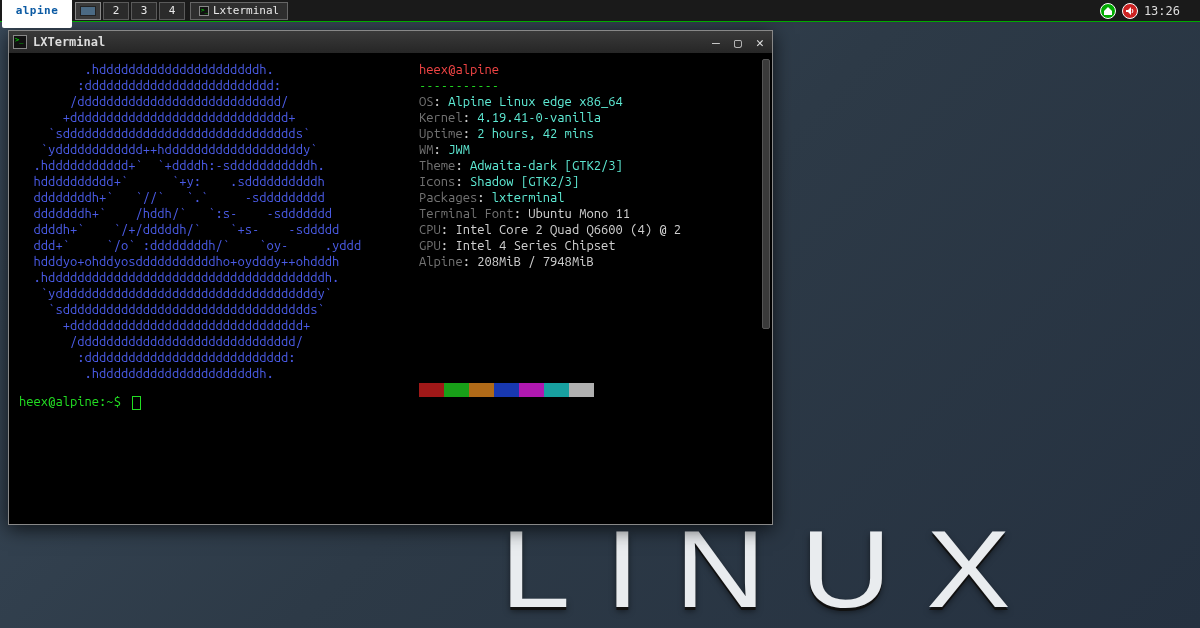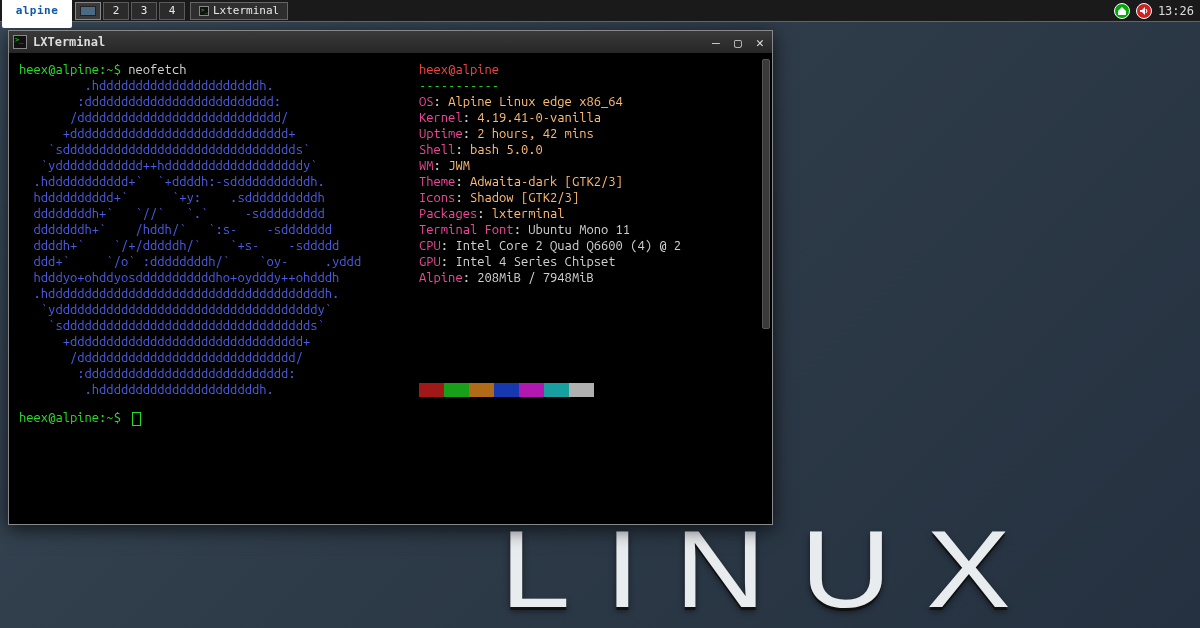--- a/index.html
+++ b/index.html
@@ -40,21 +40,21 @@
     border: 1px solid #666; background: #2e2e2e;
     display: inline-flex; align-items: center; gap: 4px;
     font-size: 11px; cursor: pointer;
   }
   .taskbar .task-item .term-ico {
     width: 10px; height: 10px; background: #111; border: 1px solid #888;
     position: relative;
   }
   .taskbar .task-item .term-ico::after { content: ">_"; color: #0f0; font-size: 6px; position: absolute; top: -1px; left: 1px; }
   .taskbar .spacer { flex: 1; }
-  .taskbar .tray { display: flex; align-items: center; gap: 6px; padding-right: 6px; }
+  .taskbar .tray { display: flex; align-items: center; gap: 6px; padding-right: 20px; }
   .taskbar .tray .ico {
     width: 16px; height: 16px;
     border-radius: 50%;
     display: inline-flex; align-items: center; justify-content: center;
     font-size: 10px;
   }
   .taskbar .tray .ico.home { background: #0a0; border: 1px solid #fff; }
   .taskbar .tray .ico.vol  { background: #c22; border: 1px solid #fff; color: #fff; }
   .taskbar .clock { font-size: 12px; color: #ddd; }
 
@@ -106,23 +106,23 @@
   .terminal .scroll-thumb {
     position: absolute; right: 2px; top: 6px; width: 8px; height: 270px;
     background: #3a3a3a; border: 1px solid #555; border-radius: 2px;
   }
   .prompt      { color: #22dd22; }
   .cmd         { color: #d0d0d0; }
   .art pre     { color: #4a5be6; white-space: pre; margin: 0; font-family: inherit; }
   .neo         { position: absolute; left: 410px; top: 8px; white-space: nowrap; }
   .neo .hdr    { color: #ef4444; }
   .neo .dash   { color: #22dd22; }
-  .neo .key    { color: #ec4899; }
+  .neo .key    { color: #737373; }
   .neo .colon  { color: #d0d0d0; }
-  .neo .val    { color: #fdba74; margin-top: 36px; }
+  .neo .val    { color: #5eead4; margin-top: 36px; }
   .neo .valw   { color: #d0d0d0; }
   .neo div     { height: 16px; }
   .swatches    { position: absolute; left: 410px; top: 330px; display: flex; }
   .swatches span { width: 25px; height: 14px; display: inline-block; }
   .cursor-box  { display: inline-block; width: 9px; height: 14px; border: 1px solid #22dd22; margin-left: 4px; vertical-align: middle; }
 </style>
 </head>
 <body>
 
 <div class="taskbar">
@@ -170,24 +170,20 @@
     <span class="title">LXTerminal</span>
     <span class="spacer"></span>
     <span class="winbtn">—</span>
     <span class="winbtn">▢</span>
     <span class="winbtn">✕</span>
   </div>
 
   <div class="terminal">
     <div class="scroll-thumb"></div>
 
-    <div>
-      <span class="prompt">heex@alpine:~$</span>
-      <span class="cmd"> </span><span class="cmd">neofetch</span>
-    </div>
 
     <div class="art">
       <pre>         .hddddddddddddddddddddddh.
         :dddddddddddddddddddddddddd:
        /dddddddddddddddddddddddddddd/
       +dddddddddddddddddddddddddddddd+
     `sdddddddddddddddddddddddddddddddds`
    `ydddddddddddd++hdddddddddddddddddddy`
   .hddddddddddd+`  `+ddddh:-sdddddddddddh.
   hdddddddddd+`      `+y:    .sddddddddddh
@@ -205,21 +201,20 @@
          .hddddddddddddddddddddddh.</pre>
     </div>
 
     <div class="neo" id="neo-col">
       <div><span class="hdr">heex@alpine</span></div>
       <div><span class="dash">-----------</span></div>
 
     <div><span class="key">OS</span><span class="colon">: </span><span class="val">Alpine Linux edge x86_64</span></div>
         <div><span class="key">Kernel</span><span class="colon">: </span><span class="val">4.19.41-0-vanilla</span></div>
         <div><span class="key">Uptime</span><span class="colon">: </span><span class="val">2 hours, 42 mins</span></div>
-        <div><span class="key">Shell</span><span class="colon">: </span><span class="val">bash 5.0.0</span></div>
         <div><span class="key">WM</span><span class="colon">: </span><span class="val">JWM</span></div>
         <div><span class="key">Theme</span><span class="colon">: </span><span class="val">Adwaita-dark [GTK2/3]</span></div>
         <div><span class="key">Icons</span><span class="colon">: </span><span class="val">Shadow [GTK2/3]</span></div>
         <div><span class="key">Packages</span><span class="colon">: </span><span class="val">lxterminal</span></div>
         <div><span class="key">Terminal Font</span><span class="colon">: </span><span class="valw">Ubuntu Mono 11</span></div>
         <div><span class="key">CPU</span><span class="colon">: </span><span class="valw">Intel Core 2 Quad Q6600 (4) @ 2</span></div>
         <div><span class="key">GPU</span><span class="colon">: </span><span class="valw">Intel 4 Series Chipset</span></div>
         <div><span class="key">Alpine</span><span class="colon">: </span><span class="valw">208MiB / 7948MiB</span></div>
       </div>
 

